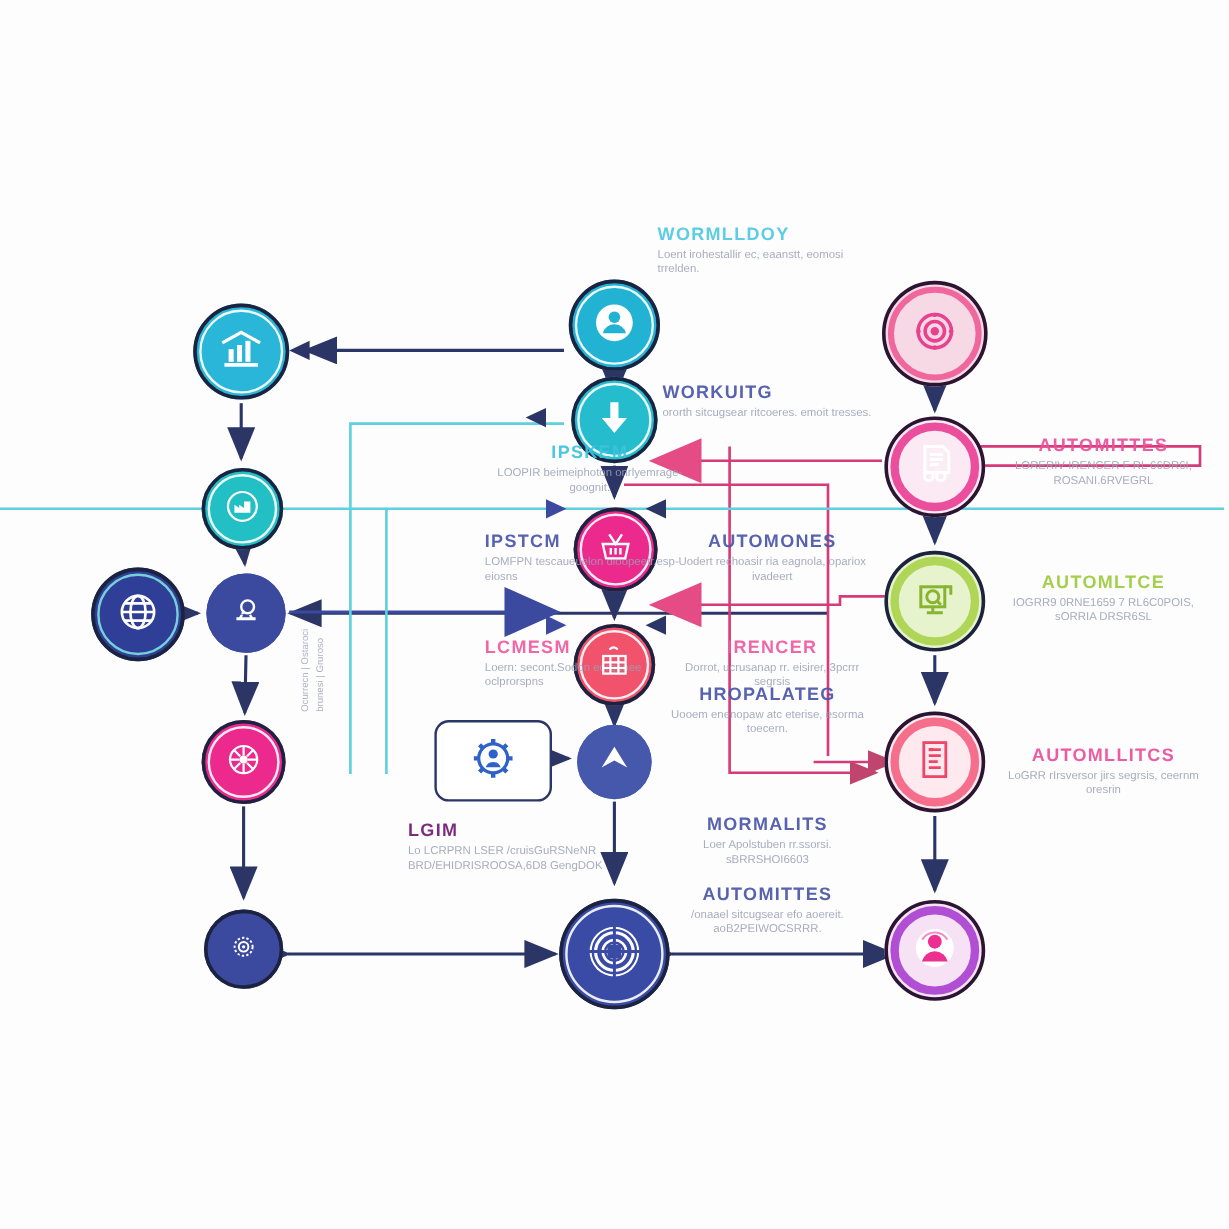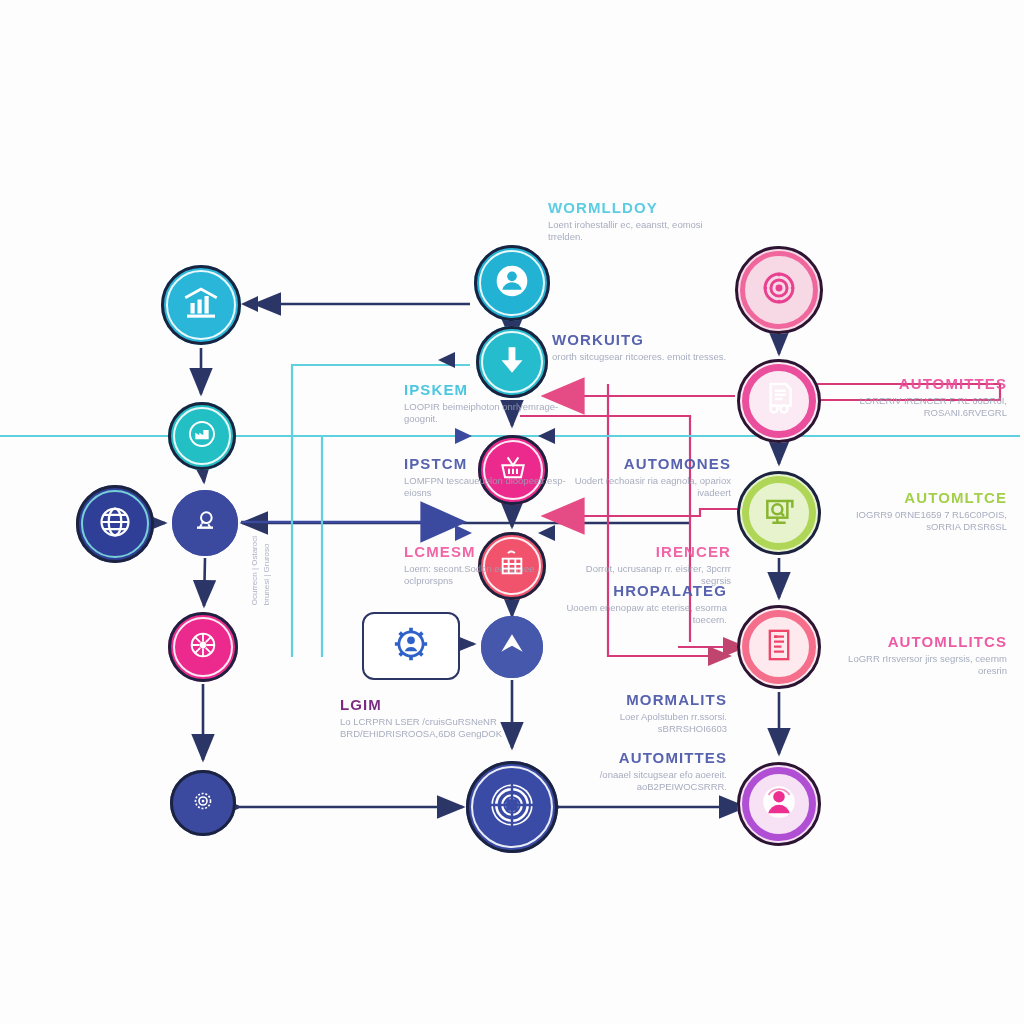--- a/index.html
+++ b/index.html
@@ -3,21 +3,21 @@
 <meta charset="utf-8">
 <title>Workflow Automation Infographic</title>
 <style>
   html,body{margin:0;padding:0;background:#ffffff;}
   body{
     width:1024px;height:1024px;overflow:hidden;
     font-family:"Liberation Sans","DejaVu Sans",sans-serif;
     background:#fdfdfe;
     position:relative;
   }
-  #stage{position:absolute;left:0;top:12px;width:1024px;height:892px;}
+  #stage{position:absolute;left:0;top:0;width:1024px;height:892px;}
   svg#wires{position:absolute;left:0;top:0;width:1024px;height:1024px;}
 
   
   .node{
     position:absolute;border-radius:50%;
     display:flex;align-items:center;justify-content:center;
     box-sizing:border-box;
   }
   .node .glyph{position:relative;z-index:3;display:block;}
   .ring-outer{
@@ -33,21 +33,21 @@
   .label{position:absolute;}
   .label .lt{
     font-size:15px;font-weight:700;letter-spacing:1.1px;
     margin:0 0 3px 0;line-height:1.05;white-space:nowrap;
     filter:blur(.28px);opacity:.92;
   }
   .label .lb{
     font-size:9.5px;line-height:1.32;color:#9aa0b4;
     margin:0;max-width:175px;filter:blur(.35px);opacity:.86;
   }
-  .label.right{text-align:right;}
+  .label.right{text-align:center;}
   .vlabel{
     position:absolute;font-size:8px;color:#9aa0b4;
     writing-mode:vertical-rl;transform:rotate(180deg);
     line-height:1.5;filter:blur(.4px);opacity:.8;white-space:pre;
   }
 
   
   .card{
     position:absolute;border:2px solid #2b3566;border-radius:12px;
     background:#fff;display:flex;align-items:center;justify-content:center;
@@ -367,21 +367,21 @@
   </div>
 
   <div class="label" style="left:548px;top:188px;">
     <p class="lt" style="color: rgb(79, 201, 224);">WORMLLDOY</p>
     <p class="lb">Loent irohestallir ec, eaanstt, eomosi trrelden.</p>
   </div>
   <div class="label" style="left:552px;top:320px;">
     <p class="lt" style="color: rgb(74, 86, 168);">WORKUITG</p>
     <p class="lb">ororth sitcugsear ritcoeres. emoit tresses.</p>
   </div>
-  <div class="label" style="left:404px;top:370px;">
+  <div class="label" style="left:404px;top:370px;text-align:center;">
     <p class="lt" style="color: rgb(62, 195, 221);">IPSKEM</p>
     <p class="lb">LOOPIR beimeiphoton onrlyemrage-goognit.</p>
   </div>
   <div class="label" style="left:404px;top:444px;">
     <p class="lt" style="color: rgb(74, 86, 168);">IPSTCM</p>
     <p class="lb">LOMFPN tescaueuelon dioopeetr.esp-eiosns</p>
   </div>
   <div class="label right" style="left:556px;top:444px;">
     <p class="lt" style="color: rgb(74, 86, 168);">AUTOMONES</p>
     <p class="lb">Uodert rechoasir ria eagnola, opariox ivadeert</p>

